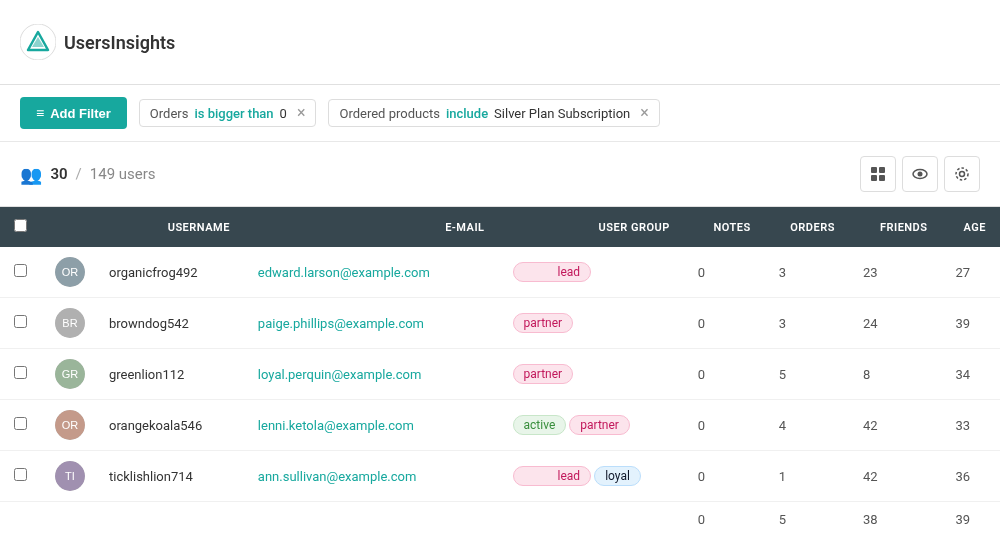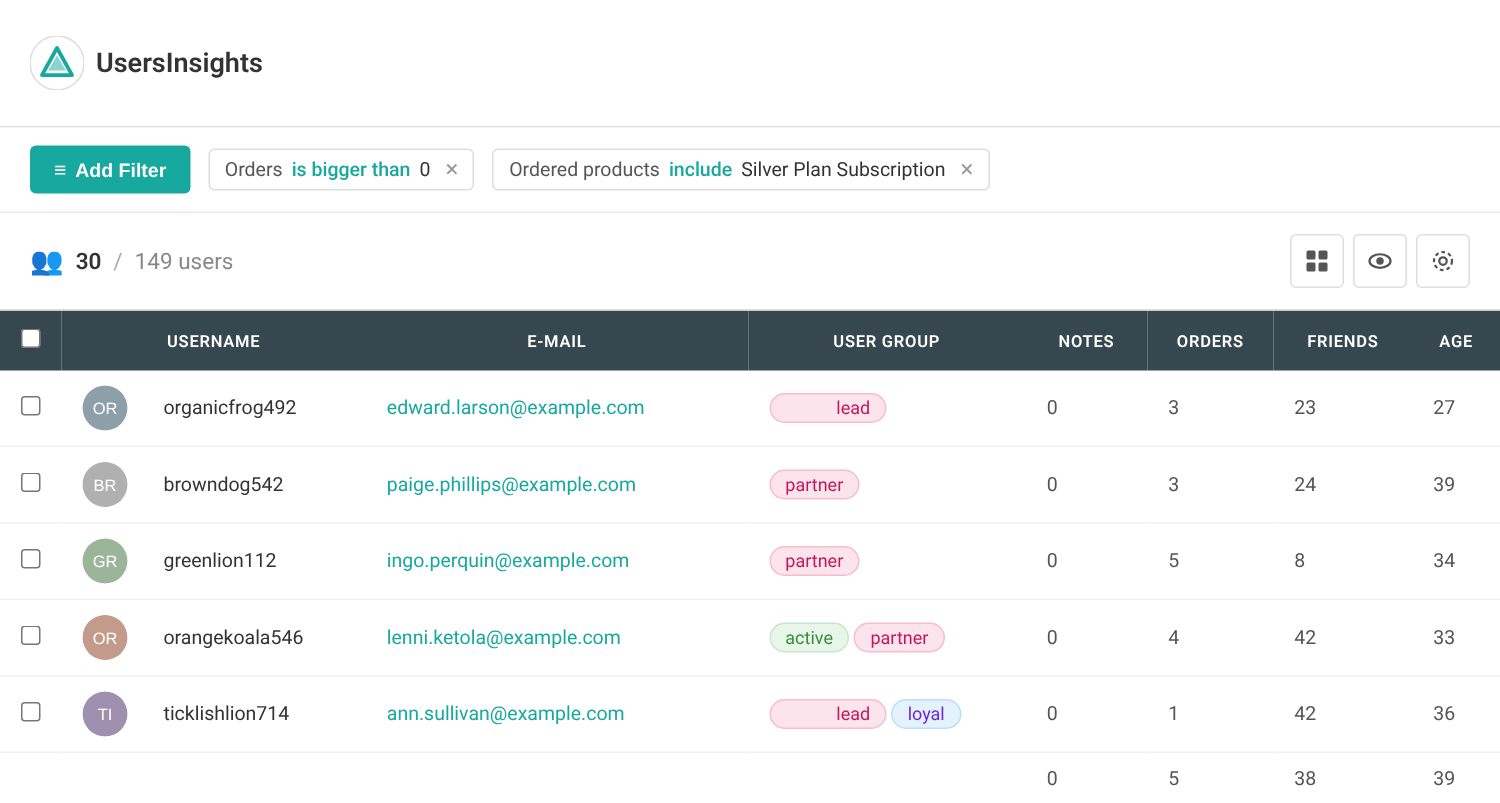--- a/index.html
+++ b/index.html
@@ -27,21 +27,21 @@
     .count-bar { background: #fff; padding: 14px 20px; display: flex; align-items: center; justify-content: space-between; border-bottom: 1px solid #e0e0e0; }
     .count-info { display: flex; align-items: center; gap: 8px; font-size: 15px; color: #555; }
     .count-icon { font-size: 18px; color: #777; }
     .view-buttons { display: flex; gap: 6px; }
     .view-btn { width: 36px; height: 36px; border: 1px solid #ddd; background: #fff; border-radius: 4px; cursor: pointer; display: flex; align-items: center; justify-content: center; color: #555; font-size: 16px; }
 
     
     .table-container { background: #fff; overflow-x: auto; }
     table { width: 100%; border-collapse: collapse; }
     thead tr { background: #37474f; color: #fff; }
-    thead th { padding: 12px 14px; text-align: center; font-size: 11px; font-weight: 600; letter-spacing: 0.5px; text-transform: uppercase; white-space: nowrap; }
+    thead th { padding: 12px 14px; text-align: right; font-size: 11px; font-weight: 600; letter-spacing: 0.5px; text-transform: uppercase; white-space: nowrap; }
     thead th.checkbox-col { width: 40px; text-align: center; }
     thead th.username-col { min-width: 140px; }
     thead th.email-col { min-width: 220px; }
     thead th.group-col { min-width: 160px; }
     thead th.notes-col { min-width: 70px; }
     thead th.orders-col { min-width: 70px; }
     thead th.friends-col { min-width: 80px; }
     thead th.age-col { min-width: 50px; }
 
     tbody tr { border-bottom: 1px solid #f0f0f0; }
@@ -50,21 +50,21 @@
 
     .user-cell { display: flex; align-items: center; gap: 24px; }
     .avatar { width: 30px; height: 30px; border-radius: 50%; background: #ccc; overflow: hidden; display: flex; align-items: center; justify-content: center; font-size: 12px; color: #fff; flex-shrink: 0; }
     .username-text { color: #333; }
     .email-text { color: #17a89e; }
 
     .tag { display: inline-flex; align-items: center; padding: 2px 10px; border-radius: 12px; font-size: 12px; margin-right: 3px; }
     .tag-lead { background: #fce4ec; color: #c2185b; border: 1px solid #f8bbd0; padding-left: 44px; }
     .tag-partner { background: #fce4ec; color: #c2185b; border: 1px solid #f8bbd0; }
     .tag-active { background: #e8f5e9; color: #388e3c; border: 1px solid #c8e6c9; }
-    .tag-loyal { background: #e3f2fd; color: #6d28d9; border: 1px solid #bbdefb; }
+    .tag-loyal { background: #e3f2fd; color: #0f172a; border: 1px solid #bbdefb; }
 
     .num-cell { color: #555; }
 
     input[type="checkbox"] { cursor: pointer; }
   </style>
 </head>
 <body>
 
 <div class="app-wrapper">
 
@@ -194,21 +194,21 @@
       <div class="user-cell">
         <div class="avatar">
                   <svg width="30" height="30" viewBox="0 0 30 30" xmlns="http://www.w3.org/2000/svg">
       <circle cx="15" cy="15" r="15" fill="#9ab59a"></circle>
       <text x="15" y="19" text-anchor="middle" font-size="11" fill="white" font-family="sans-serif">GR</text>
     </svg>
                 </div>
         <span class="username-text" style="cursor:pointer;">greenlion112</span>
       </div>
             </td>
-            <td><span class="email-text" style="cursor:pointer;">ingo.perquin@example.com</span></td>
+            <td><span class="email-text" style="cursor:pointer;">loyal.perquin@example.com</span></td>
             <td><span class="tag tag-partner">partner</span></td>
             <td class="num-cell">0</td>
             <td class="num-cell">5</td>
             <td class="num-cell">8</td>
             <td class="num-cell">34</td>
           </tr>
           <tr>
             <td class="checkbox-col"><input type="checkbox" style=""></td>
             <td>
       <div class="user-cell">

